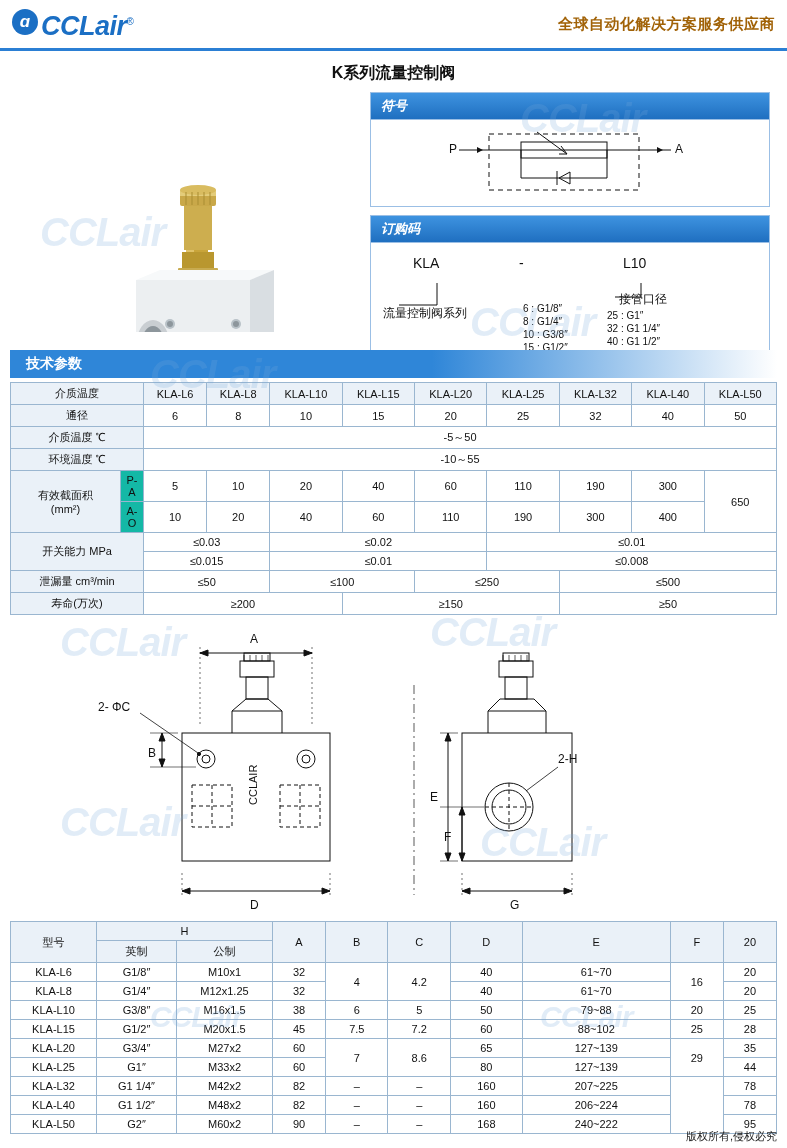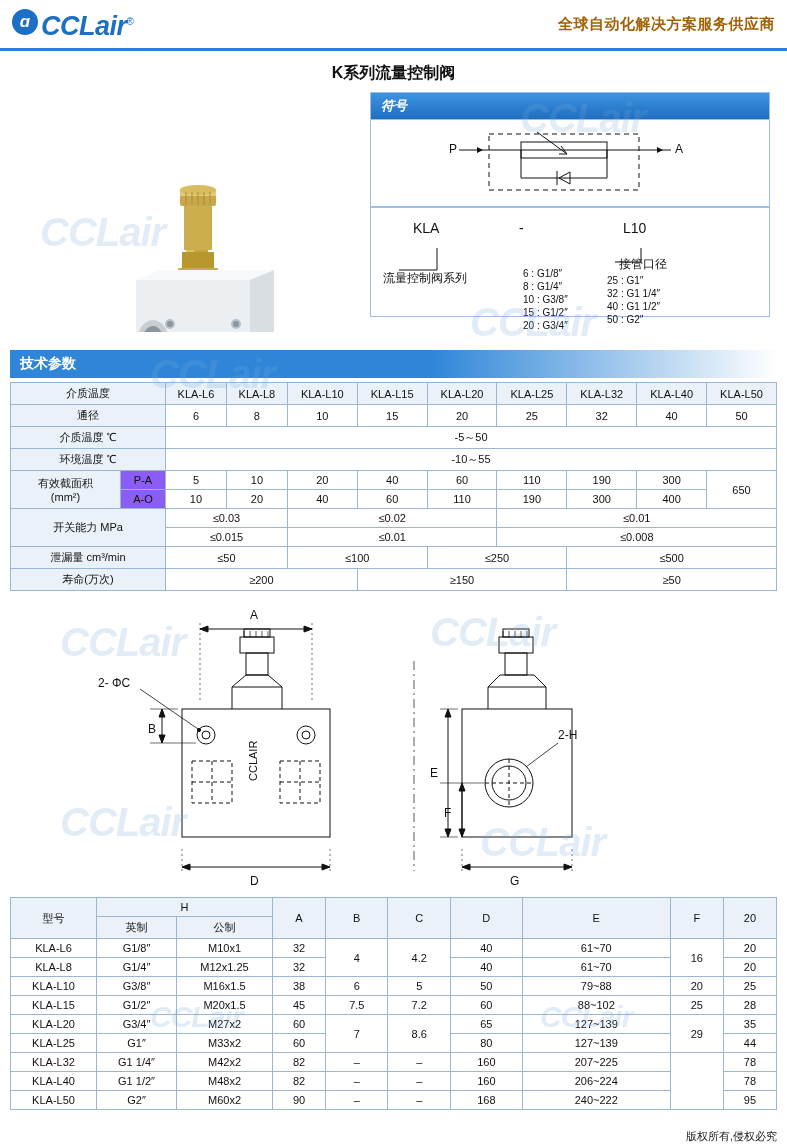--- a/index.html
+++ b/index.html
@@ -82,40 +82,40 @@
   
   .oc-line { position:absolute; font-size: 12px; }
   .oc-small { position:absolute; font-size: 10px; line-height: 13px; }
 
   
   .section-bar {
     margin: 8px 10px 0 10px;
     background: linear-gradient(to right, #2f86d8 0%, #2f86d8 55%, #ffffff 100%);
     color: #fff;
     font-size: 14px; font-weight: bold;
-    padding: 5px 10px;
+    padding: 5px 16px;
     position: relative;
   }
   .section-bar .bar-inner { position: relative; z-index: 2; }
 
   
   table { border-collapse: collapse; }
   .spec-table {
     width: 767px; margin: 4px 10px 0 10px;
     font-size: 11px;
   }
   .spec-table td {
     border: 1px solid #9ab6d0;
     text-align: center;
     padding: 3px 2px;
     height: 19px;
   }
   .spec-table .hdr { background: #eaf1f8; font-weight: normal; }
   .spec-table .lbl { background: #eaf1f8; white-space: nowrap; }
-  .spec-table .sub { background: #8b5cf6; width: 45px;}
+  .spec-table .sub { background: #14b8a6; width: 23px;}
 
   .dim-table {
     width: 767px; margin: 6px 10px 0 10px;
     font-size: 11px;
   }
   .dim-table td, .dim-table th {
     border: 1px solid #9ab6d0;
     text-align: center;
     padding: 3px 2px;
     height: 19px;
@@ -225,20 +225,21 @@
           <polygon points="199,52 199,64 188,58" fill="none" stroke="#111" stroke-width="1"></polygon>
           <line x1="186" y1="51" x2="186" y2="65" stroke="#111" stroke-width="1"></line>
 
           <polygon points="106,27 112,30 106,33" fill="#111"></polygon>
           <polygon points="286,27 292,30 286,33" fill="#111"></polygon>
         </svg>
         <span class="sym-label" style="left:78px; top:22px;">P</span>
         <span class="sym-label" style="left:304px; top:22px;">A</span>
       </div>
 
+      <div class="panel-head" style="margin-top:8px;">订购码</div>
       <div class="panel-body order-body">
         <svg class="symbol-canvas" viewBox="0 0 398 108">
           <line x1="66" y1="40" x2="66" y2="62" stroke="#111" stroke-width="1"></line>
           <line x1="66" y1="62" x2="28" y2="62" stroke="#111" stroke-width="1"></line>
           <line x1="270" y1="40" x2="270" y2="54" stroke="#111" stroke-width="1"></line>
           <line x1="270" y1="54" x2="244" y2="54" stroke="#111" stroke-width="1"></line>
         </svg>
         <span class="oc-line" style="left:42px; top:12px; font-size:14px;">KLA</span>
         <span class="oc-line" style="left:148px; top:12px; font-size:14px;">-</span>
         <span class="oc-line" style="left:252px; top:12px; font-size:14px;">L10</span>

